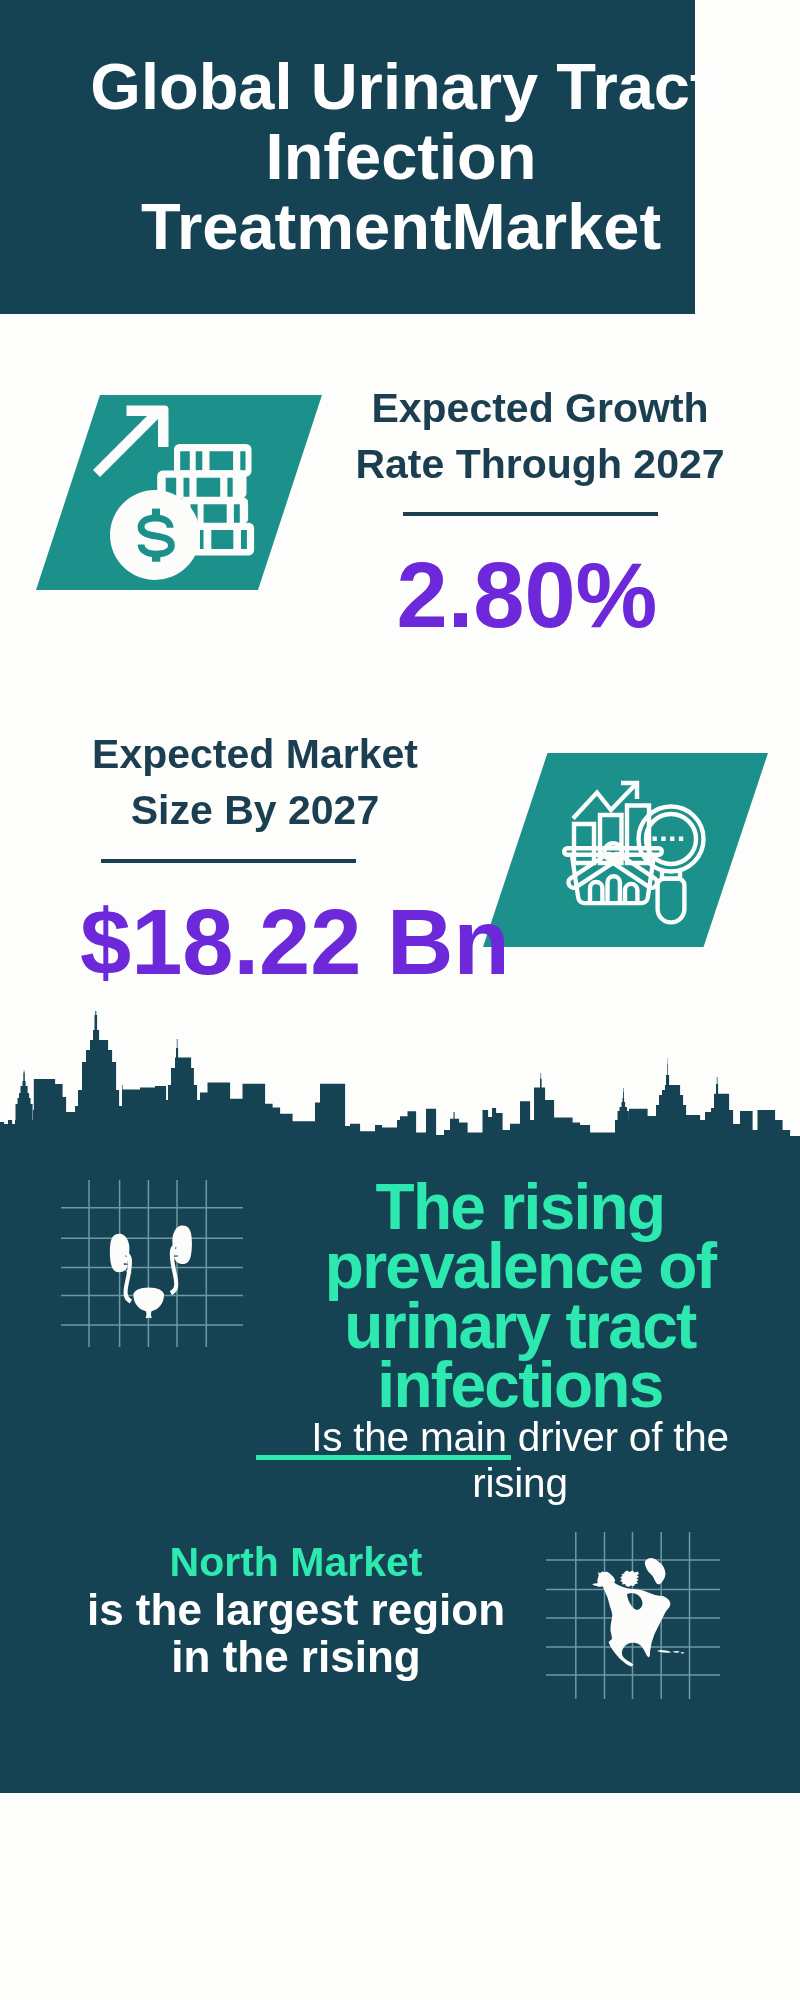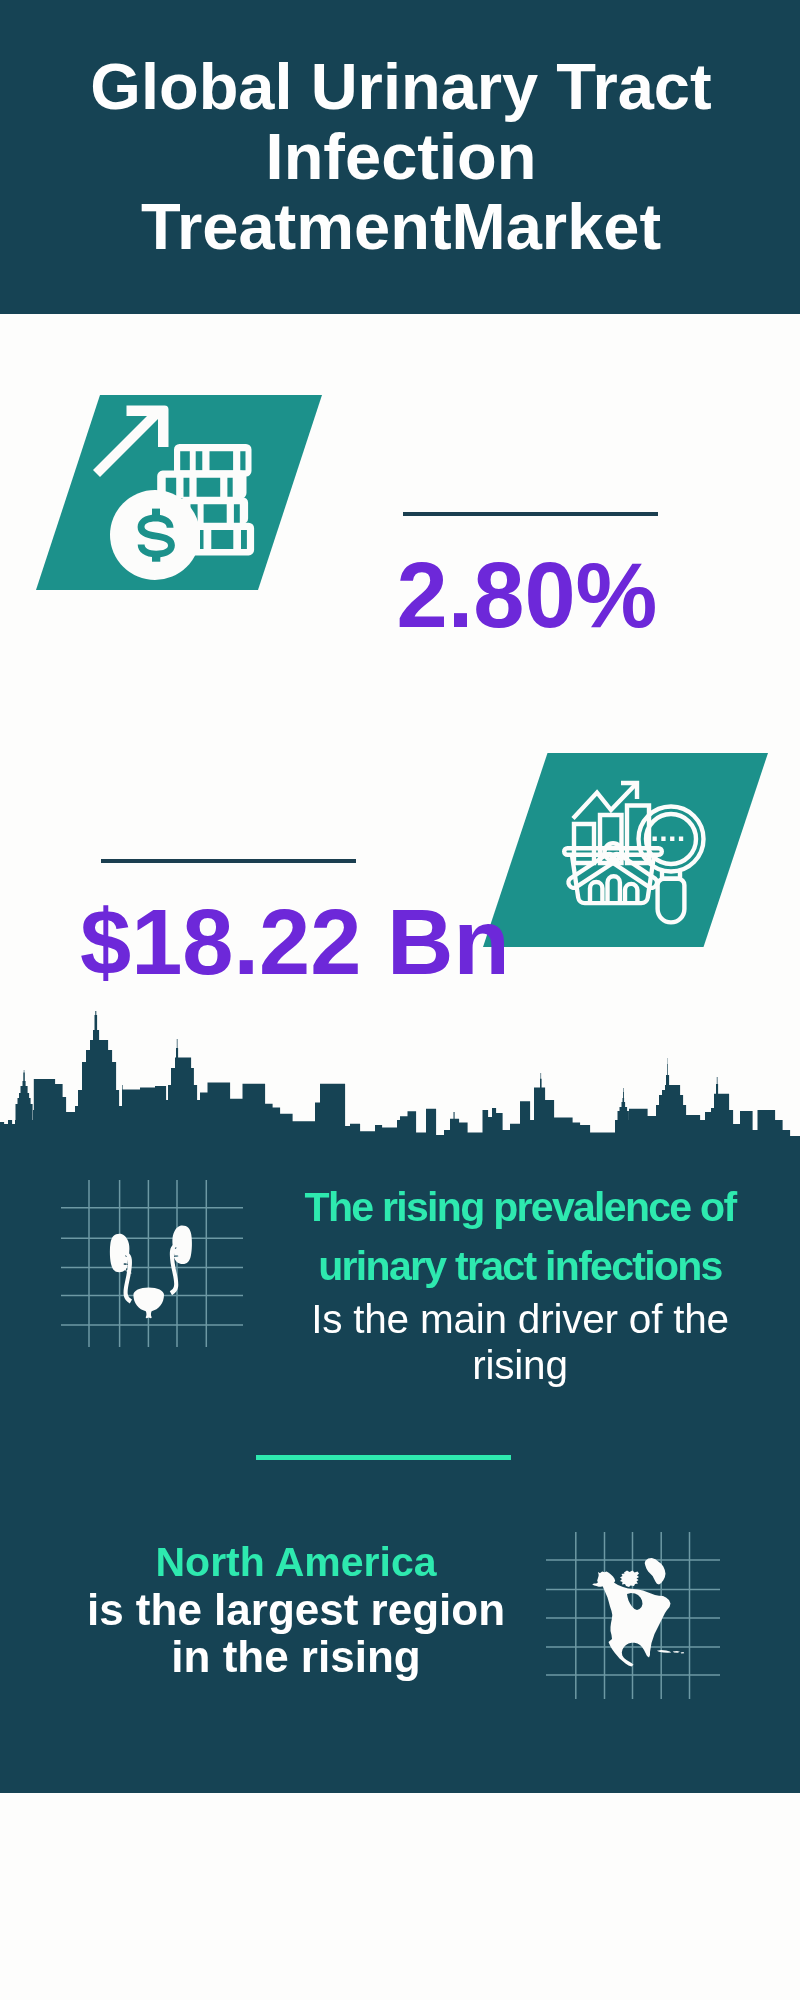--- a/index.html
+++ b/index.html
@@ -1,39 +1,39 @@
 <!DOCTYPE html>
 <html><head>
 <meta charset="utf-8">
 <style>
   html,body{margin:0;padding:0;}
   body{width:800px;height:2000px;background:#fdfdfc;font-family:"Liberation Sans",sans-serif;overflow:hidden;}
   .page{position:relative;width:800px;height:2000px;background:#fdfdfc;}
 
   
-  .hdr{position:absolute;left:0;top:0;width:800px;height:314px;background:#164354;}
+  .hdr{position:absolute;left:0;top:0;width:695px;height:314px;background:#164354;}
   .hdr-title{position:absolute;left:70px;top:52px;width:662px;text-align:center;color:#fefefe;
     font-size:65px;line-height:70px;font-weight:bold;}
   .stat-head{position:absolute;color:#1b3f50;font-weight:bold;font-size:41px;line-height:56px;text-align:center;}
   .rule{position:absolute;height:4px;background:#1b3f50;}
   .stat-val{position:absolute;color:#6d28d9;font-weight:bold;font-size:92px;line-height:92px;text-align:center;white-space:nowrap;}
   .shape1{position:absolute;left:0px;top:395px;}
   .shape2{position:absolute;left:483px;top:753px;}
   .s1h{left:330px;top:380px;width:420px;}
   .r1{left:403px;top:512px;width:255px;}
   .v1{left:377px;top:549px;width:300px;}
   .s2h{left:45px;top:726px;width:420px;}
   .r2{left:101px;top:859px;width:255px;}
   .v2{left:80px;top:896px;width:300px;}
   .skyline{position:absolute;left:0;top:1000px;width:800px;height:1000px;}
 
   .grid1{position:absolute;left:61px;top:1180px;}
   .grid2{position:absolute;left:546px;top:1532px;}
   .drv{position:absolute;left:265px;top:1178px;width:510px;text-align:center;}
-  .drv-hi{color:#2ee9af;font-weight:bold;font-size:41px;line-height:59.3px;letter-spacing:-1.7px;}
+  .drv-hi{color:#2ee9af;font-weight:bold;font-size:64px;line-height:59.3px;letter-spacing:-1.7px;}
   .drv-sub{color:#ffffff;font-weight:normal;font-size:40.5px;line-height:46px;letter-spacing:-0.22px;margin-top:-1px;}
   .drv-rule{position:absolute;left:256px;top:1455px;width:255px;height:5px;background:#2ee9af;}
   .rgn{position:absolute;left:41px;top:1538px;width:510px;text-align:center;}
   .rgn-hi{color:#2ee9af;font-weight:bold;font-size:41px;line-height:49px;}
   .rgn-sub{color:#ffffff;font-weight:bold;font-size:44px;line-height:46.5px;}
 </style>
 </head>
 <body>
 
 <div class="page">
@@ -65,20 +65,24 @@
         <rect x="152" y="113.6" width="8" height="8.5"></rect>
         <rect x="152" y="159.7" width="8.3" height="7"></rect>
         <path d="M156,119.4 c-11.3,0 -18.4,5.4 -18.4,12.6 c0,7.6 6.9,11 18.6,12.6 c7.8,1.1 11.8,2.7 11.8,5.9
                  c0,3.2 -4.4,5.2 -11.8,5.2 c-7.6,0 -11.6,-2.4 -11.6,-6.1 h-6.9
                  c0,7.9 7.2,12.8 18.5,12.8 c11.6,0 18.7,-4.9 18.7,-12.1 c0,-7.6 -6.9,-11.1 -19.4,-12.8
                  c-7.7,-1.1 -11,-2.7 -11,-5.7 c0,-3.2 4.1,-5.3 11.1,-5.3 c7.3,0 11.1,2.5 11.1,6.2 h6.8
                  c0,-7.7 -7,-13.3 -18.5,-13.3 z"></path>
       </g>
     </g>
   </svg>
+  <div class="stat-head s1h">
+    <div>Expected Growth</div>
+    <div>Rate Through 2027</div>
+  </div>
   <div class="rule r1"></div>
   <div class="stat-val v1">2.80%</div>
 
   <svg class="skyline" width="800" height="1000" viewBox="0 1000 800 1000">
     <polygon fill="#164354" points="0,1160 0,1122 4.1,1122 4.1,1124 8,1124 8,1120 12.1,1120 12.1,1124 15,1124 15,1120 15.5,1120 15.5,1104 17.5,1104 17.5,1098 19,1098 19,1093 20.5,1093 20.5,1086 22.5,1086 22.5,1081 23.3,1081 23.3,1072.5 23.8,1072.5 23.8,1070 24.3,1070 24.3,1072.5 24.8,1072.5 24.8,1081 25.6,1081 25.6,1086 27.6,1086 27.6,1093 29.1,1093 29.1,1098 30.6,1098 30.6,1104 32.6,1104 32.6,1120 33,1120 33,1110 33.8,1110 33.8,1079 55.1,1079 55.1,1084 62.6,1084 62.6,1097 66.1,1097 66.1,1112 75,1112 75,1106 78,1106 78,1090 82,1090 82,1062 86,1062 86,1050 90,1050 90,1040 93,1040 93,1030 94.5,1030 94.5,1015 95.3,1015 95.3,1011 96.3,1011 96.3,1015 97.1,1015 97.1,1030 99.1,1030 99.1,1040 108.1,1040 108.1,1050 112.1,1050 112.1,1062 116.1,1062 116.1,1090 119.1,1090 119.1,1106 122,1106 122,1085 122.6,1085 122.6,1089.5 140,1089.5 140,1087.5 155,1087.5 155,1086 166.1,1086 166.1,1100 168,1100 168,1085 171,1085 171,1068 175,1068 175,1057.5 176,1057.5 176,1048 176.8,1048 176.8,1039 177.5,1039 177.5,1048 178.1,1048 178.1,1057.5 191.1,1057.5 191.1,1068 193.9,1068 193.9,1085 197.1,1085 197.1,1100 200,1100 200,1092.5 207.5,1092.5 207.5,1082.5 230.1,1082.5 230.1,1098.75 242.5,1098.75 242.5,1083.75 265.1,1083.75 265.1,1103.75 272.6,1103.75 272.6,1107.5 280.1,1107.5 280.1,1113.75 292.6,1113.75 292.6,1121.25 315,1121.25 315,1102.5 320,1102.5 320,1083.75 345.1,1083.75 345.1,1126 350,1126 350,1123.75 360.1,1123.75 360.1,1131.25 375,1131.25 375,1125 382.1,1125 382.1,1127.5 397,1127.5 397,1120 400,1120 400,1116.25 407.5,1116.25 407.5,1111.25 416.1,1111.25 416.1,1132.5 426,1132.5 426,1108.75 436.1,1108.75 436.1,1135 444,1135 444,1130 450,1130 450,1118.75 453.5,1118.75 453.5,1112 454.6,1112 454.6,1118.75 459.1,1118.75 459.1,1122.5 467.6,1122.5 467.6,1132.5 482.5,1132.5 482.5,1110 488.1,1110 488.1,1117 492,1117 492,1108 496.1,1108 496.1,1113 502.6,1113 502.6,1130 510,1130 510,1123.75 520,1123.75 520,1101.25 530.1,1101.25 530.1,1120 534,1120 534,1087.5 540,1087.5 540,1078.75 540.5,1078.75 540.5,1073 541.1,1073 541.1,1078.75 541.6,1078.75 541.6,1087.5 545.1,1087.5 545.1,1100 554.1,1100 554.1,1117.5 572.6,1117.5 572.6,1122.5 580.1,1122.5 580.1,1125 590.1,1125 590.1,1132.5 615,1132.5 615,1120 617.5,1120 617.5,1111 619.5,1111 619.5,1107 621.5,1107 621.5,1102 622.5,1102 622.5,1098 623,1098 623,1092 623.2,1092 623.2,1088 623.7,1088 623.7,1092 623.9,1092 623.9,1098 624.1,1098 624.1,1102 625.1,1102 625.1,1107 627.1,1107 627.1,1111 628.9,1111 628.9,1120 629,1120 629,1108.75 647.6,1108.75 647.6,1116 656,1116 656,1105 659,1105 659,1095 662,1095 662,1090 665,1090 665,1085 666,1085 666,1075 667.2,1075 667.2,1064 667.4,1064 667.4,1058 667.7,1058 667.7,1064 667.9,1064 667.9,1075 669.1,1075 669.1,1085 680.1,1085 680.1,1095 683.1,1095 683.1,1105 686.1,1105 686.1,1115 700.1,1115 700.1,1120 705,1120 705,1112 711,1112 711,1108 714,1108 714,1093.75 716,1093.75 716,1084 716.8,1084 716.8,1077 717.5,1077 717.5,1084 718.1,1084 718.1,1093.75 729.1,1093.75 729.1,1110 733.1,1110 733.1,1124 740,1124 740,1111 752.6,1111 752.6,1130 757.5,1130 757.5,1110 775.1,1110 775.1,1120 782.6,1120 782.6,1130 790.1,1130 790.1,1136 800,1136 800,1160"></polygon>
     <rect x="0" y="1155" width="800" height="638" fill="#164354"></rect>
   </svg>
 
   <svg class="shape2" width="300" height="200" viewBox="0 0 300 200">
     <polygon points="64.5,0 285,0 220.5,194 0,194" fill="#1c918b"></polygon>
@@ -105,20 +109,24 @@
 
       <circle cx="188" cy="86" r="32.5"></circle>
       <circle cx="188" cy="86" r="25"></circle>
       <path d="M179,116.4 v9.4 h18 v-9.4"></path>
       <path d="M181,125.8 h14 a6.4,6.4 0 0 1 6.4,6.4 v23.8 a13.4,13.4 0 0 1 -26.8,0 v-23.8 a6.4,6.4 0 0 1 6.4,-6.4 z"></path>
       <g stroke-width="4.4" stroke-linecap="butt">
         <path d="M169.5,85.7 h4.3 M178.3,85.7 h4.3 M187.1,85.7 h4.3 M195.9,85.7 h4.3"></path>
       </g>
     </g>
   </svg>
+  <div class="stat-head s2h">
+    <div>Expected Market</div>
+    <div>Size By 2027</div>
+  </div>
   <div class="rule r2"></div>
   <div class="stat-val v2">$18.22 Bn</div>
 
   <svg class="grid1" width="182" height="167" viewBox="0 0 182 167">
     <g stroke="#6d99a4" stroke-width="1.5" fill="none">
       <path d="M28,0 V167 M58.6,0 V167 M87.4,0 V167 M116,0 V167 M145.3,0 V167"></path>
       <path d="M0,27.8 H182 M0,58.3 H182 M0,87.6 H182 M0,115.6 H182 M0,144.9 H182"></path>
     </g>
     <g fill="#fcfcfb">
 
@@ -150,21 +158,21 @@
     </g>
   </svg>
 
   <div class="drv">
     <div class="drv-hi">The rising prevalence of urinary tract infections</div>
     <div class="drv-sub">Is the main driver of the rising</div>
   </div>
   <div class="drv-rule"></div>
 
   <div class="rgn">
-    <div class="rgn-hi">North America</div>
+    <div class="rgn-hi">North Market</div>
     <div class="rgn-sub">
       <div>is the largest region</div>
       <div>in the rising</div>
     </div>
   </div>
   <svg class="grid2" width="174" height="167" viewBox="0 0 174 167">
     <g stroke="#6d99a4" stroke-width="1.5" fill="none">
       <path d="M29.8,0 V167 M58.5,0 V167 M86.5,0 V167 M115.2,0 V167 M143.5,0 V167"></path>
       <path d="M0,28 H174 M0,57.5 H174 M0,86 H174 M0,115 H174 M0,143 H174"></path>
     </g>

